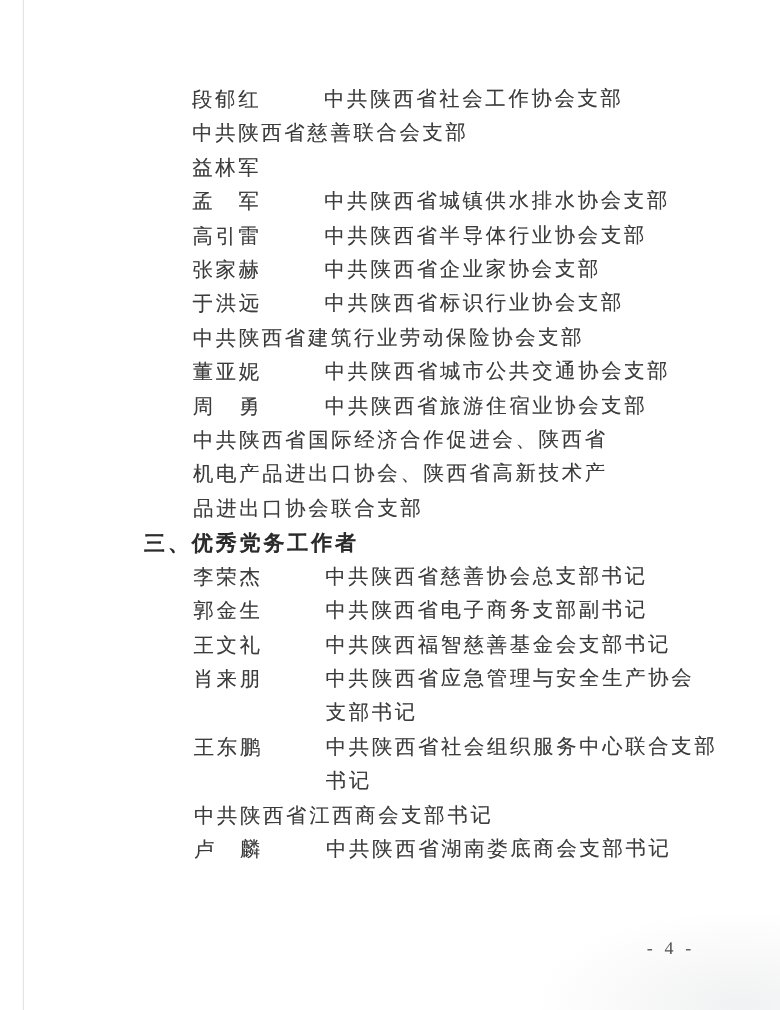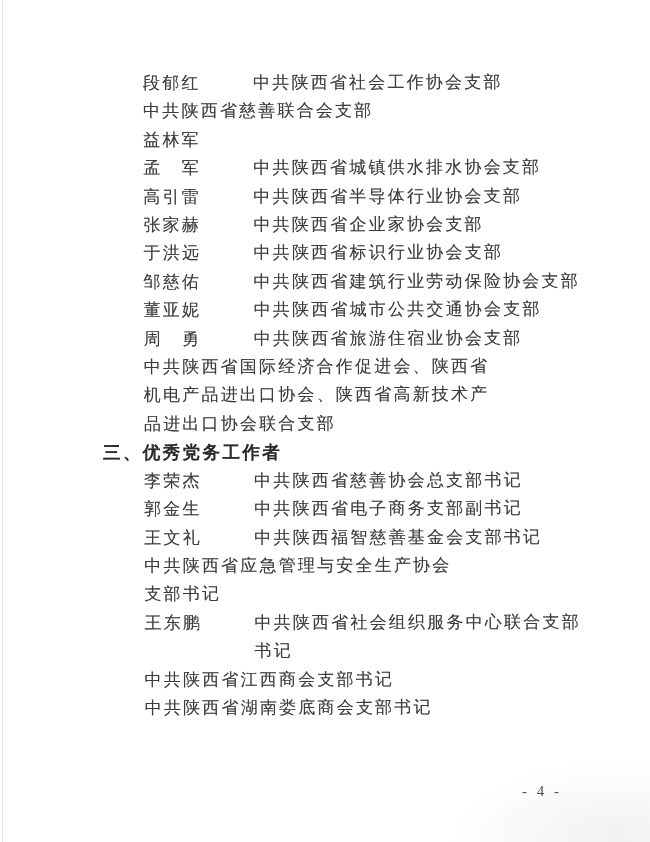--- a/index.html
+++ b/index.html
@@ -11,20 +11,21 @@
     height: 842px;
     background: #ffffff;
     position: relative;
     overflow: hidden;
     font-family: "Liberation Serif", serif;
   }
   .page {
     position: absolute;
     inset: 0;
     background: #ffffff;
+    margin-left: 17px;
   }
   
   .scan-edge-left {
     position: absolute;
     left: 2px;
     top: 0;
     bottom: 0;
     width: 1px;
     background: #d9d9d9;
     opacity: 0.75;
@@ -126,21 +127,20 @@
           <div class="entry-line">中共陕西省企业家协会支部</div>
         </div>
       </div>
       <div class="entry-row">
         <div class="entry-name">于洪远</div>
         <div class="entry-lines">
           <div class="entry-line">中共陕西省标识行业协会支部</div>
         </div>
       </div>
       <div class="entry-row">
-        <div class="entry-name">邹慈佑</div>
         <div class="entry-lines">
           <div class="entry-line">中共陕西省建筑行业劳动保险协会支部</div>
         </div>
       </div>
       <div class="entry-row">
         <div class="entry-name">董亚妮</div>
         <div class="entry-lines">
           <div class="entry-line">中共陕西省城市公共交通协会支部</div>
         </div>
       </div>
@@ -170,38 +170,40 @@
           <div class="entry-line">中共陕西省电子商务支部副书记</div>
         </div>
       </div>
       <div class="entry-row">
         <div class="entry-name">王文礼</div>
         <div class="entry-lines">
           <div class="entry-line">中共陕西福智慈善基金会支部书记</div>
         </div>
       </div>
       <div class="entry-row">
+        <div class="entry-name">肖来朋</div>
         <div class="entry-lines">
           <div class="entry-line">中共陕西省应急管理与安全生产协会</div>
           <div class="entry-line">支部书记</div>
         </div>
       </div>
       <div class="entry-row">
         <div class="entry-name">王东鹏</div>
         <div class="entry-lines">
           <div class="entry-line">中共陕西省社会组织服务中心联合支部</div>
           <div class="entry-line">书记</div>
         </div>
       </div>
       <div class="entry-row">
         <div class="entry-lines">
           <div class="entry-line">中共陕西省江西商会支部书记</div>
         </div>
       </div>
       <div class="entry-row">
+        <div class="entry-name">卢　麟</div>
         <div class="entry-lines">
           <div class="entry-line">中共陕西省湖南娄底商会支部书记</div>
         </div>
       </div>
     </div>
   <div class="page-number">-  4  -</div>
   <div class="corner-shade"></div>
 </div>
 
 </body></html>

